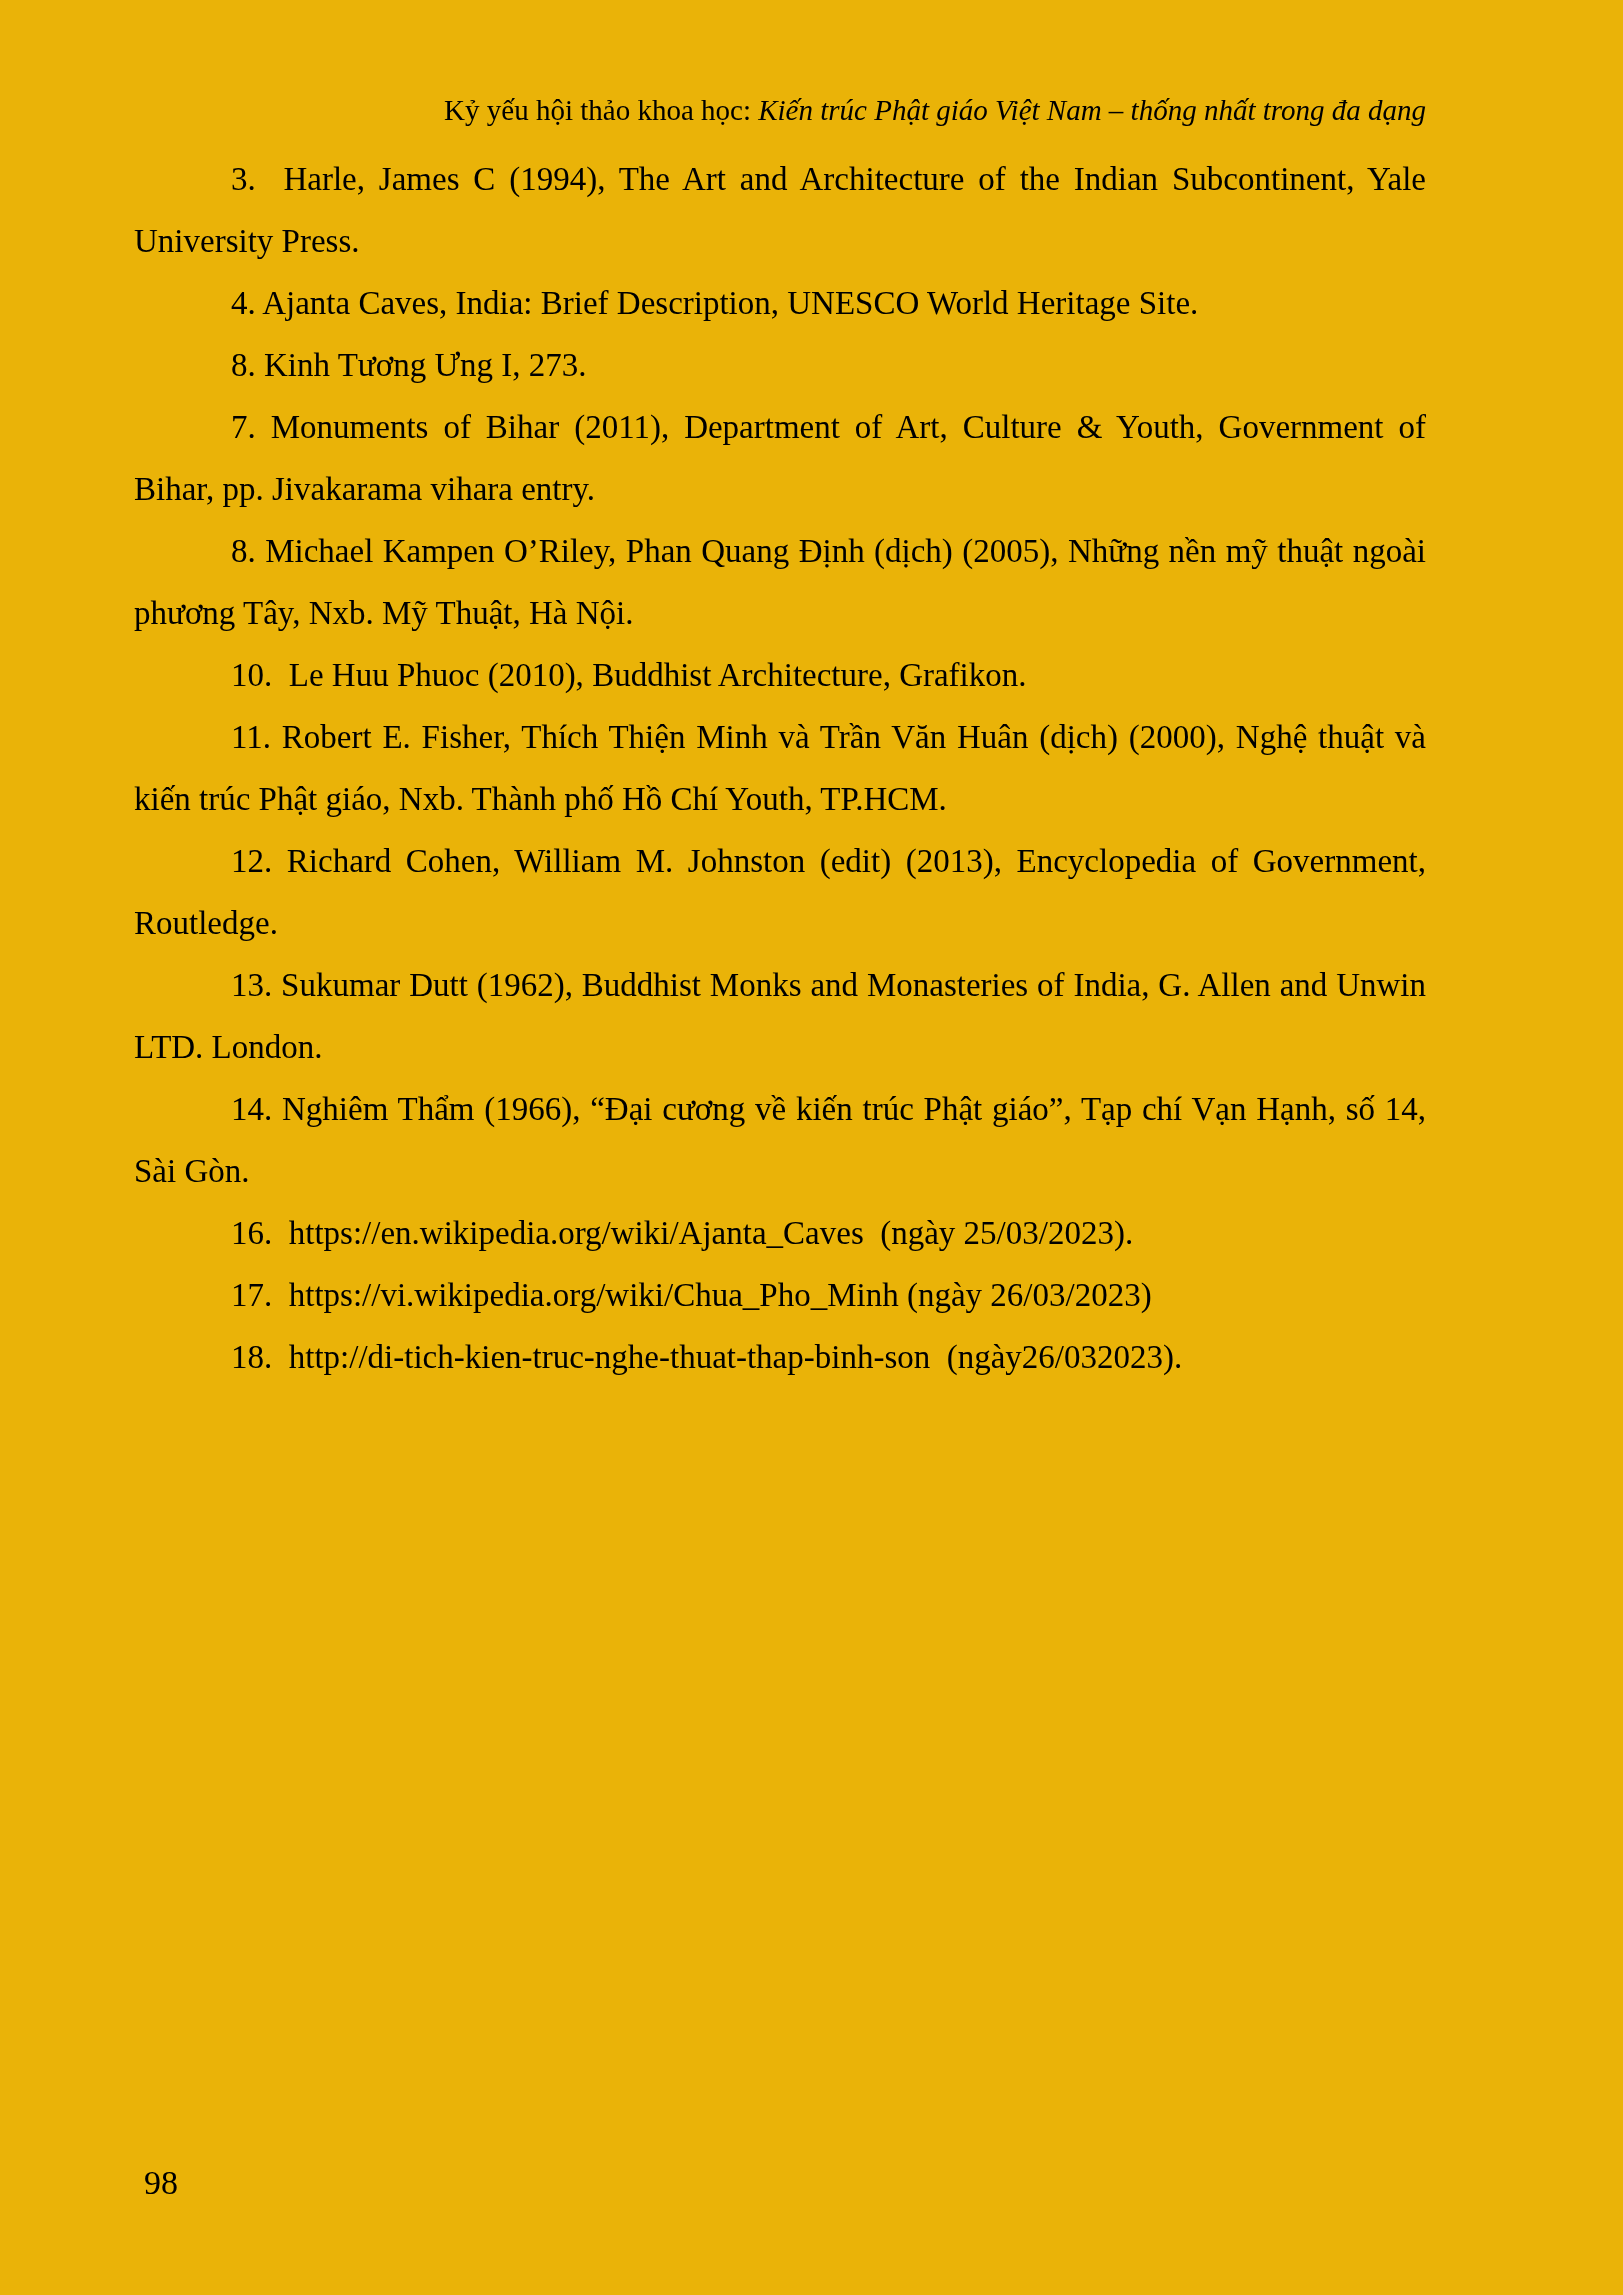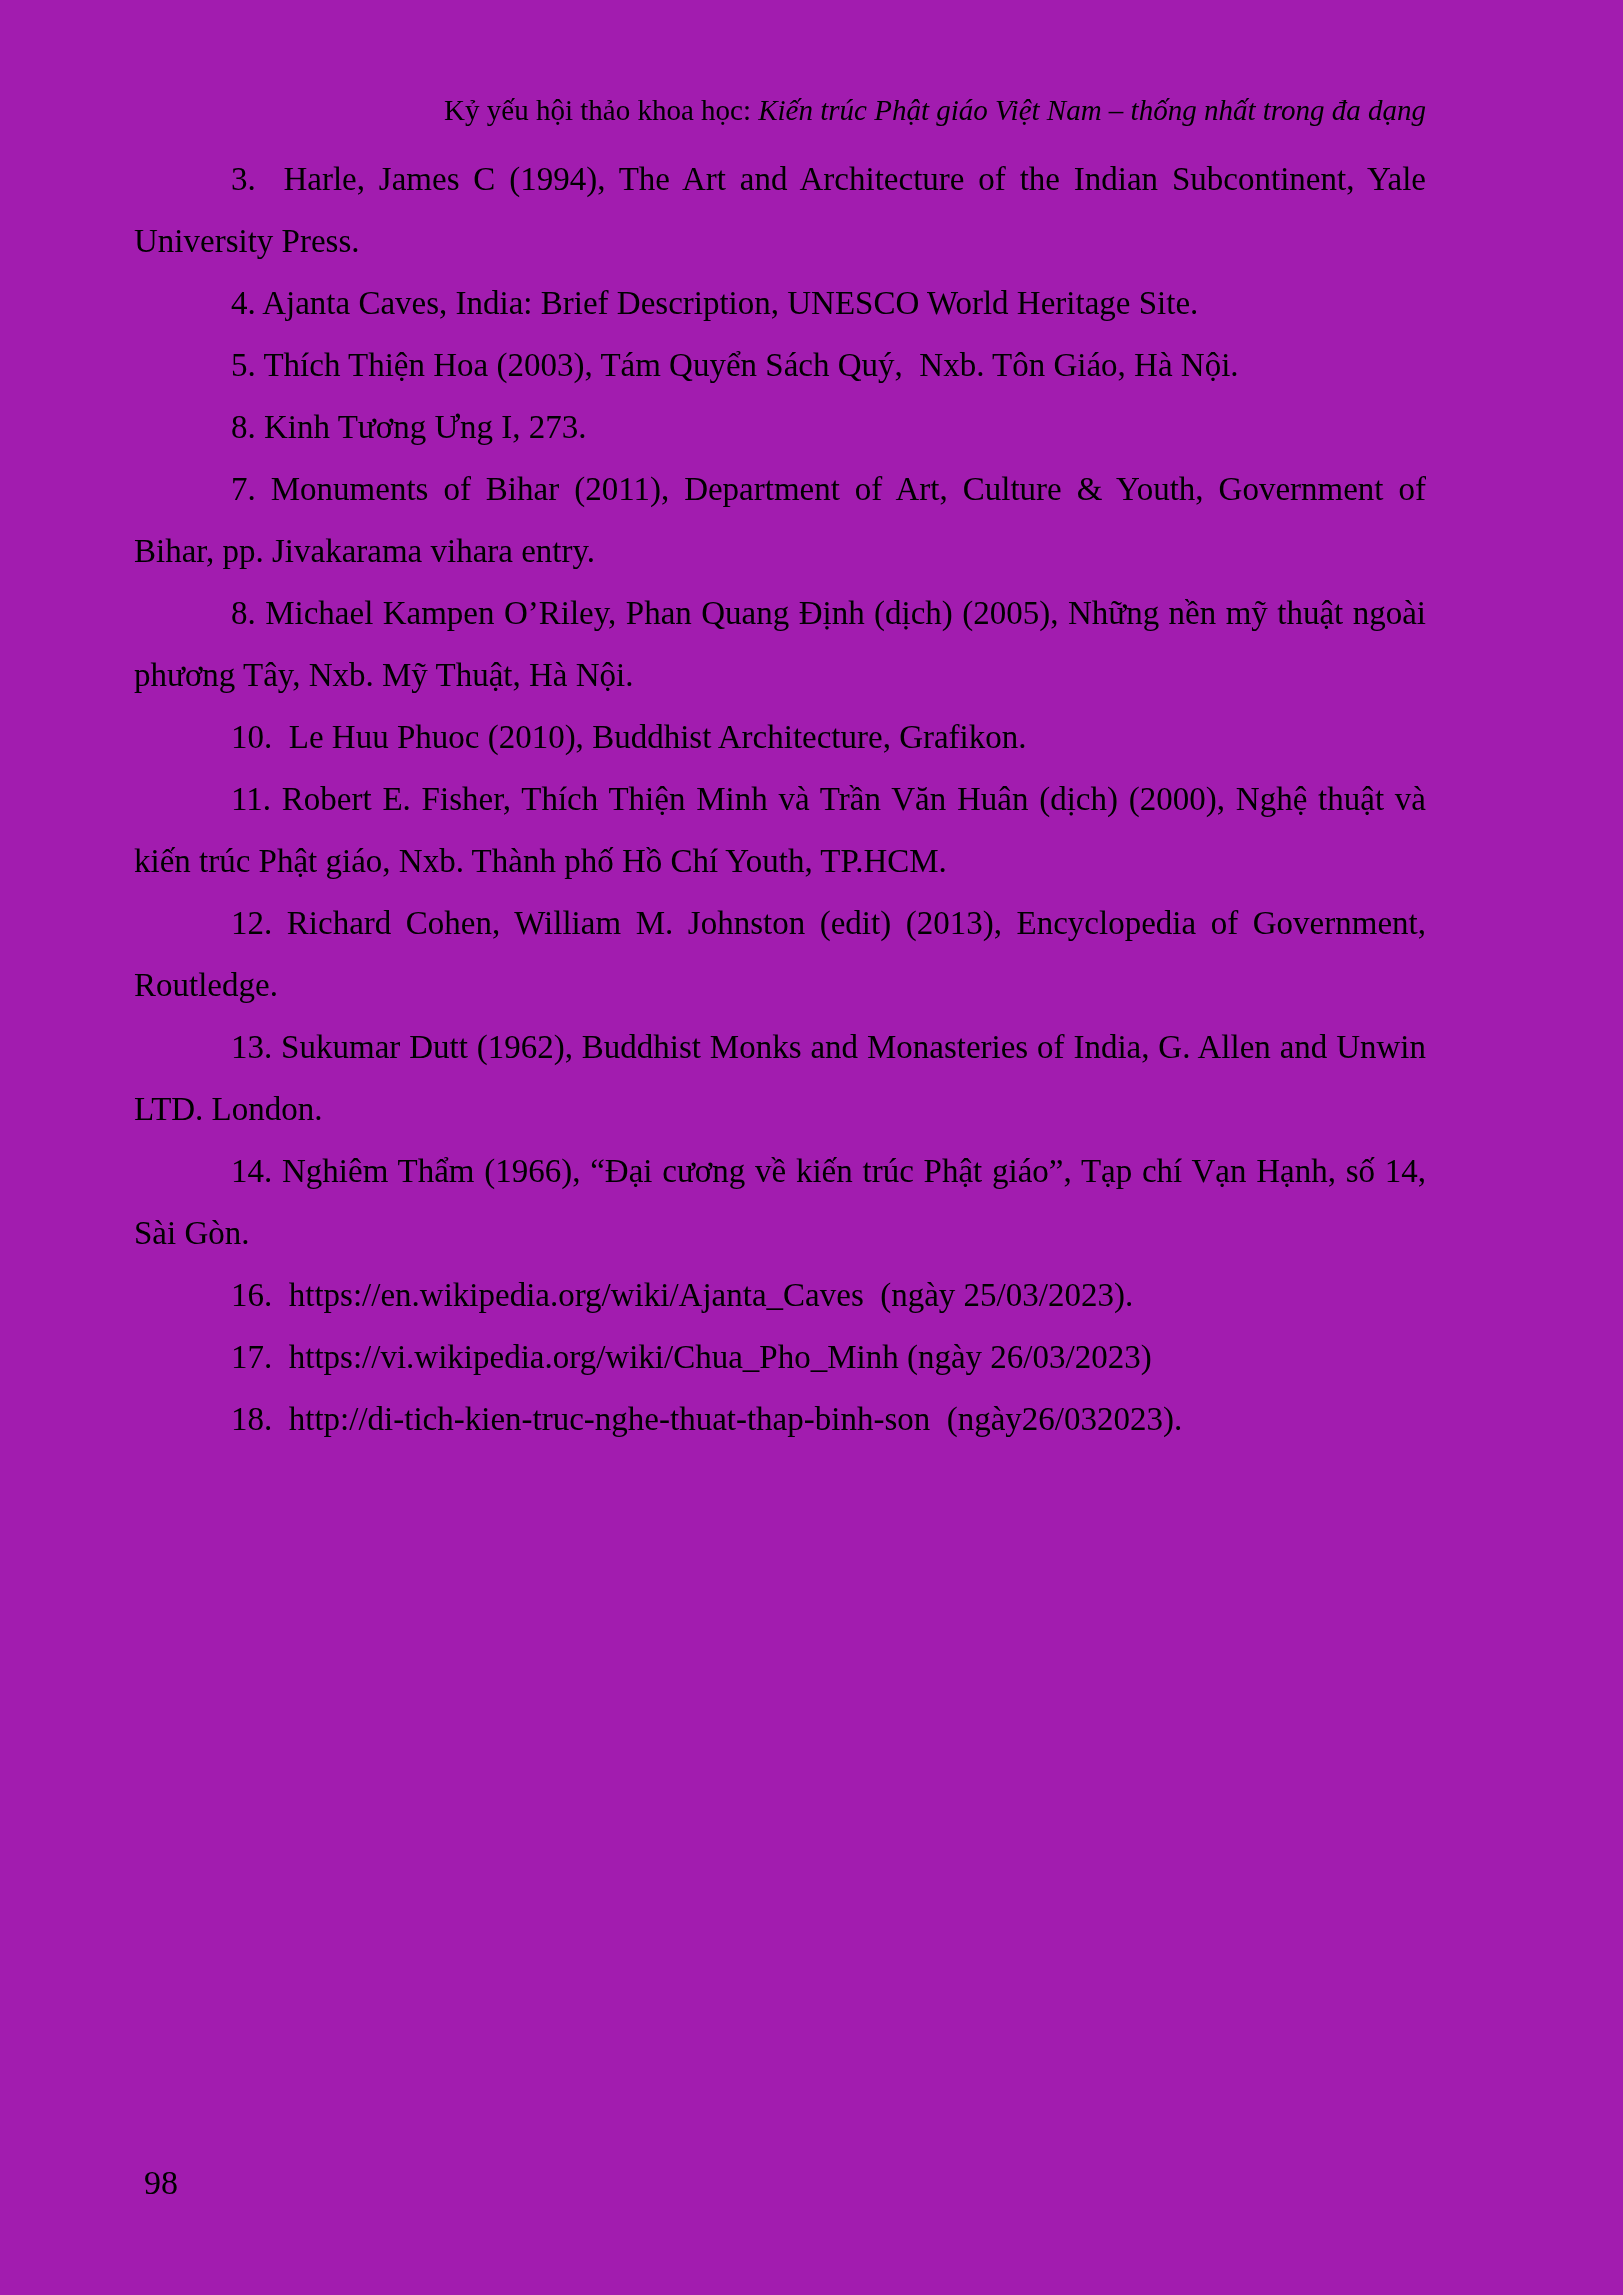--- a/index.html
+++ b/index.html
@@ -4,21 +4,21 @@
 <style>
   html, body {
     margin: 0;
     padding: 0;
     background: #ffffff;
   }
   .page {
     position: relative;
     width: 1623px;
     height: 2295px;
-    background: #a21caf;
+    background: #eab308;
     color: #000000;
     font-family: "Liberation Serif", "DejaVu Serif", serif;
     box-sizing: border-box;
     padding: 90px 197px 0 134px;
     overflow: hidden;
   }
   .running-head {
     font-size: 29px;
     line-height: 41px;
     text-align: right;
@@ -53,21 +53,20 @@
 </head>
 <body>
 
 <div class="page">
 
   <p class="running-head"><span>Kỷ yếu hội thảo khoa học: </span><span class="it">Kiến trúc Phật giáo Việt Nam – thống nhất trong đa dạng</span></p>
 
   <div class="refs">
       <p class="ref"><span>3.&nbsp; Harle, James C (1994), </span><span class="it">The Art and Architecture of the Indian Subcontinent</span><span>, Yale University Press.</span></p>
       <p class="ref"><span>4. Ajanta Caves, India: Brief Description, UNESCO World Heritage Site.</span></p>
-      <p class="ref"><span>5. Thích Thiện Hoa (2003), </span><span class="it">Tám Quyển Sách Quý</span><span>,&nbsp; Nxb. Tôn Giáo, Hà Nội.</span></p>
       <p class="ref"><span>8. Kinh Tương Ưng I, 273.</span></p>
       <p class="ref"><span>7. Monuments of Bihar (2011), </span><span class="it">Department of Art, Culture &amp; Youth</span><span>, Government of Bihar, pp. Jivakarama vihara entry.</span></p>
       <p class="ref"><span>8. Michael Kampen O’Riley, Phan Quang Định (dịch) (2005), </span><span class="it">Những nền mỹ thuật ngoài phương Tây</span><span>, Nxb. Mỹ Thuật, Hà Nội.</span></p>
       <p class="ref"><span>10.&nbsp; Le Huu Phuoc (2010), </span><span class="it">Buddhist Architecture</span><span>, Grafikon.</span></p>
       <p class="ref"><span>11. Robert E. Fisher, Thích Thiện Minh và Trần Văn Huân (dịch) (2000), </span><span class="it">Nghệ thuật và kiến trúc Phật giáo</span><span>, Nxb. Thành phố Hồ Chí Youth, TP.HCM.</span></p>
       <p class="ref"><span>12. Richard Cohen, William M. Johnston (edit) (2013), </span><span class="it">Encyclopedia of Government</span><span>, Routledge.</span></p>
       <p class="ref"><span>13. Sukumar Dutt (1962), </span><span class="it">Buddhist Monks and Monasteries of India</span><span>, G. Allen and Unwin LTD. London.</span></p>
       <p class="ref"><span>14. Nghiêm Thẩm (1966), “Đại cương về kiến trúc Phật giáo”, </span><span class="it">Tạp chí Vạn Hạnh</span><span>, số 14, Sài Gòn.</span></p>
       <p class="ref"><span>16.&nbsp; https://en.wikipedia.org/wiki/Ajanta_Caves&nbsp; (ngày 25/03/2023).</span></p>
       <p class="ref"><span>17.&nbsp; https://vi.wikipedia.org/wiki/Chua_Pho_Minh (ngày 26/03/2023)</span></p>

